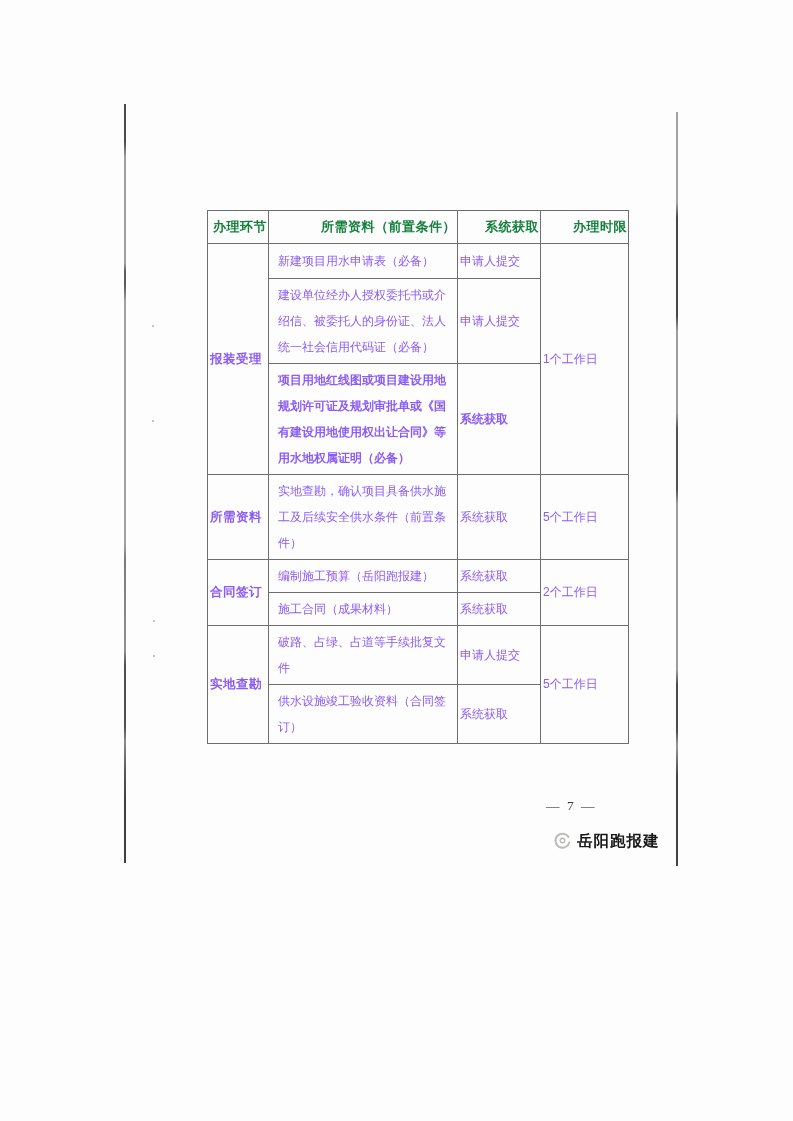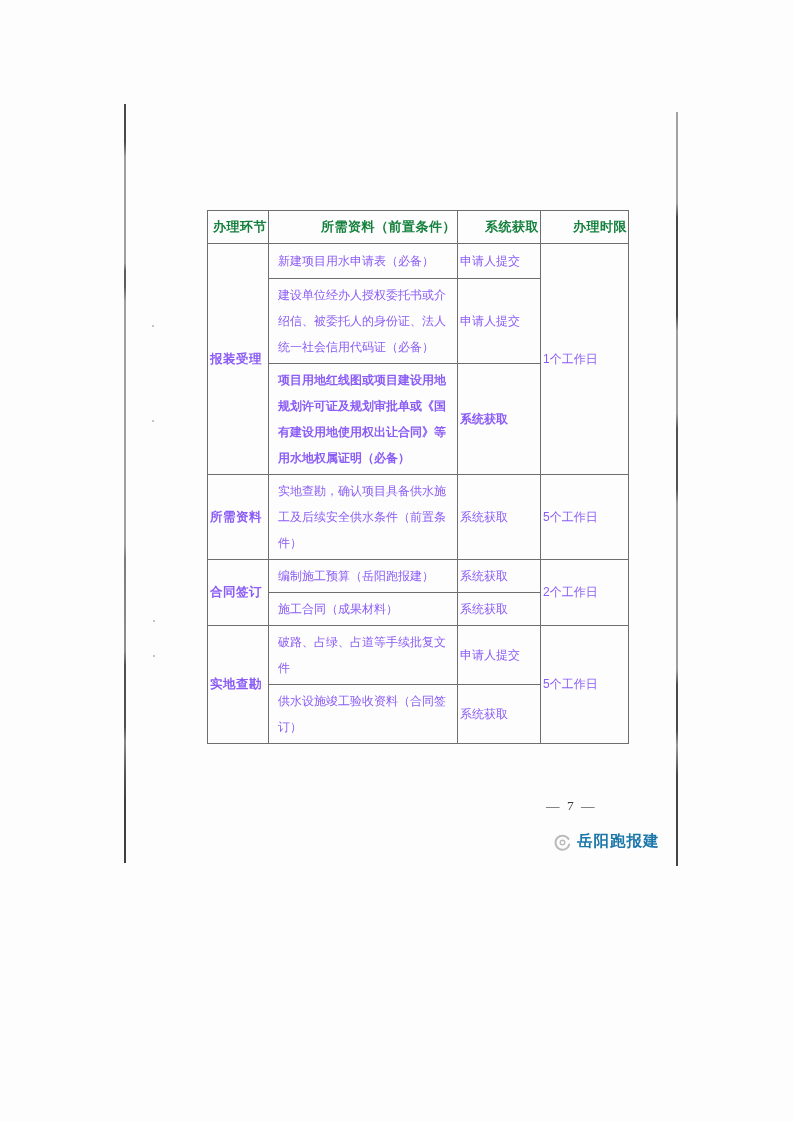--- a/index.html
+++ b/index.html
@@ -90,22 +90,22 @@
   tr.g3.r0{height:27px;}
   tr.g3.r1{height:26px;}
 
   .page-number{
     position:absolute;left:546px;top:798px;
     font-size:13.5px;color:#3c3c3c;letter-spacing:2px;
     font-family:"Liberation Serif","DejaVu Serif",serif;
   }
   .watermark{
     position:absolute;left:553px;top:831px;
-    display:flex;align-items:flex-end;gap:5px;
-    color:#0369a1;font-size:15.5px;font-weight:bold;
+    display:flex;align-items:flex-start;gap:5px;
+    color:#000000;font-size:15.5px;font-weight:bold;
     letter-spacing:1px;opacity:.9;
   }
   .watermark svg{display:block;}
 </style>
 </head>
 <body>
 
 <div class="page">
 
   <div class="scanline left"></div>

